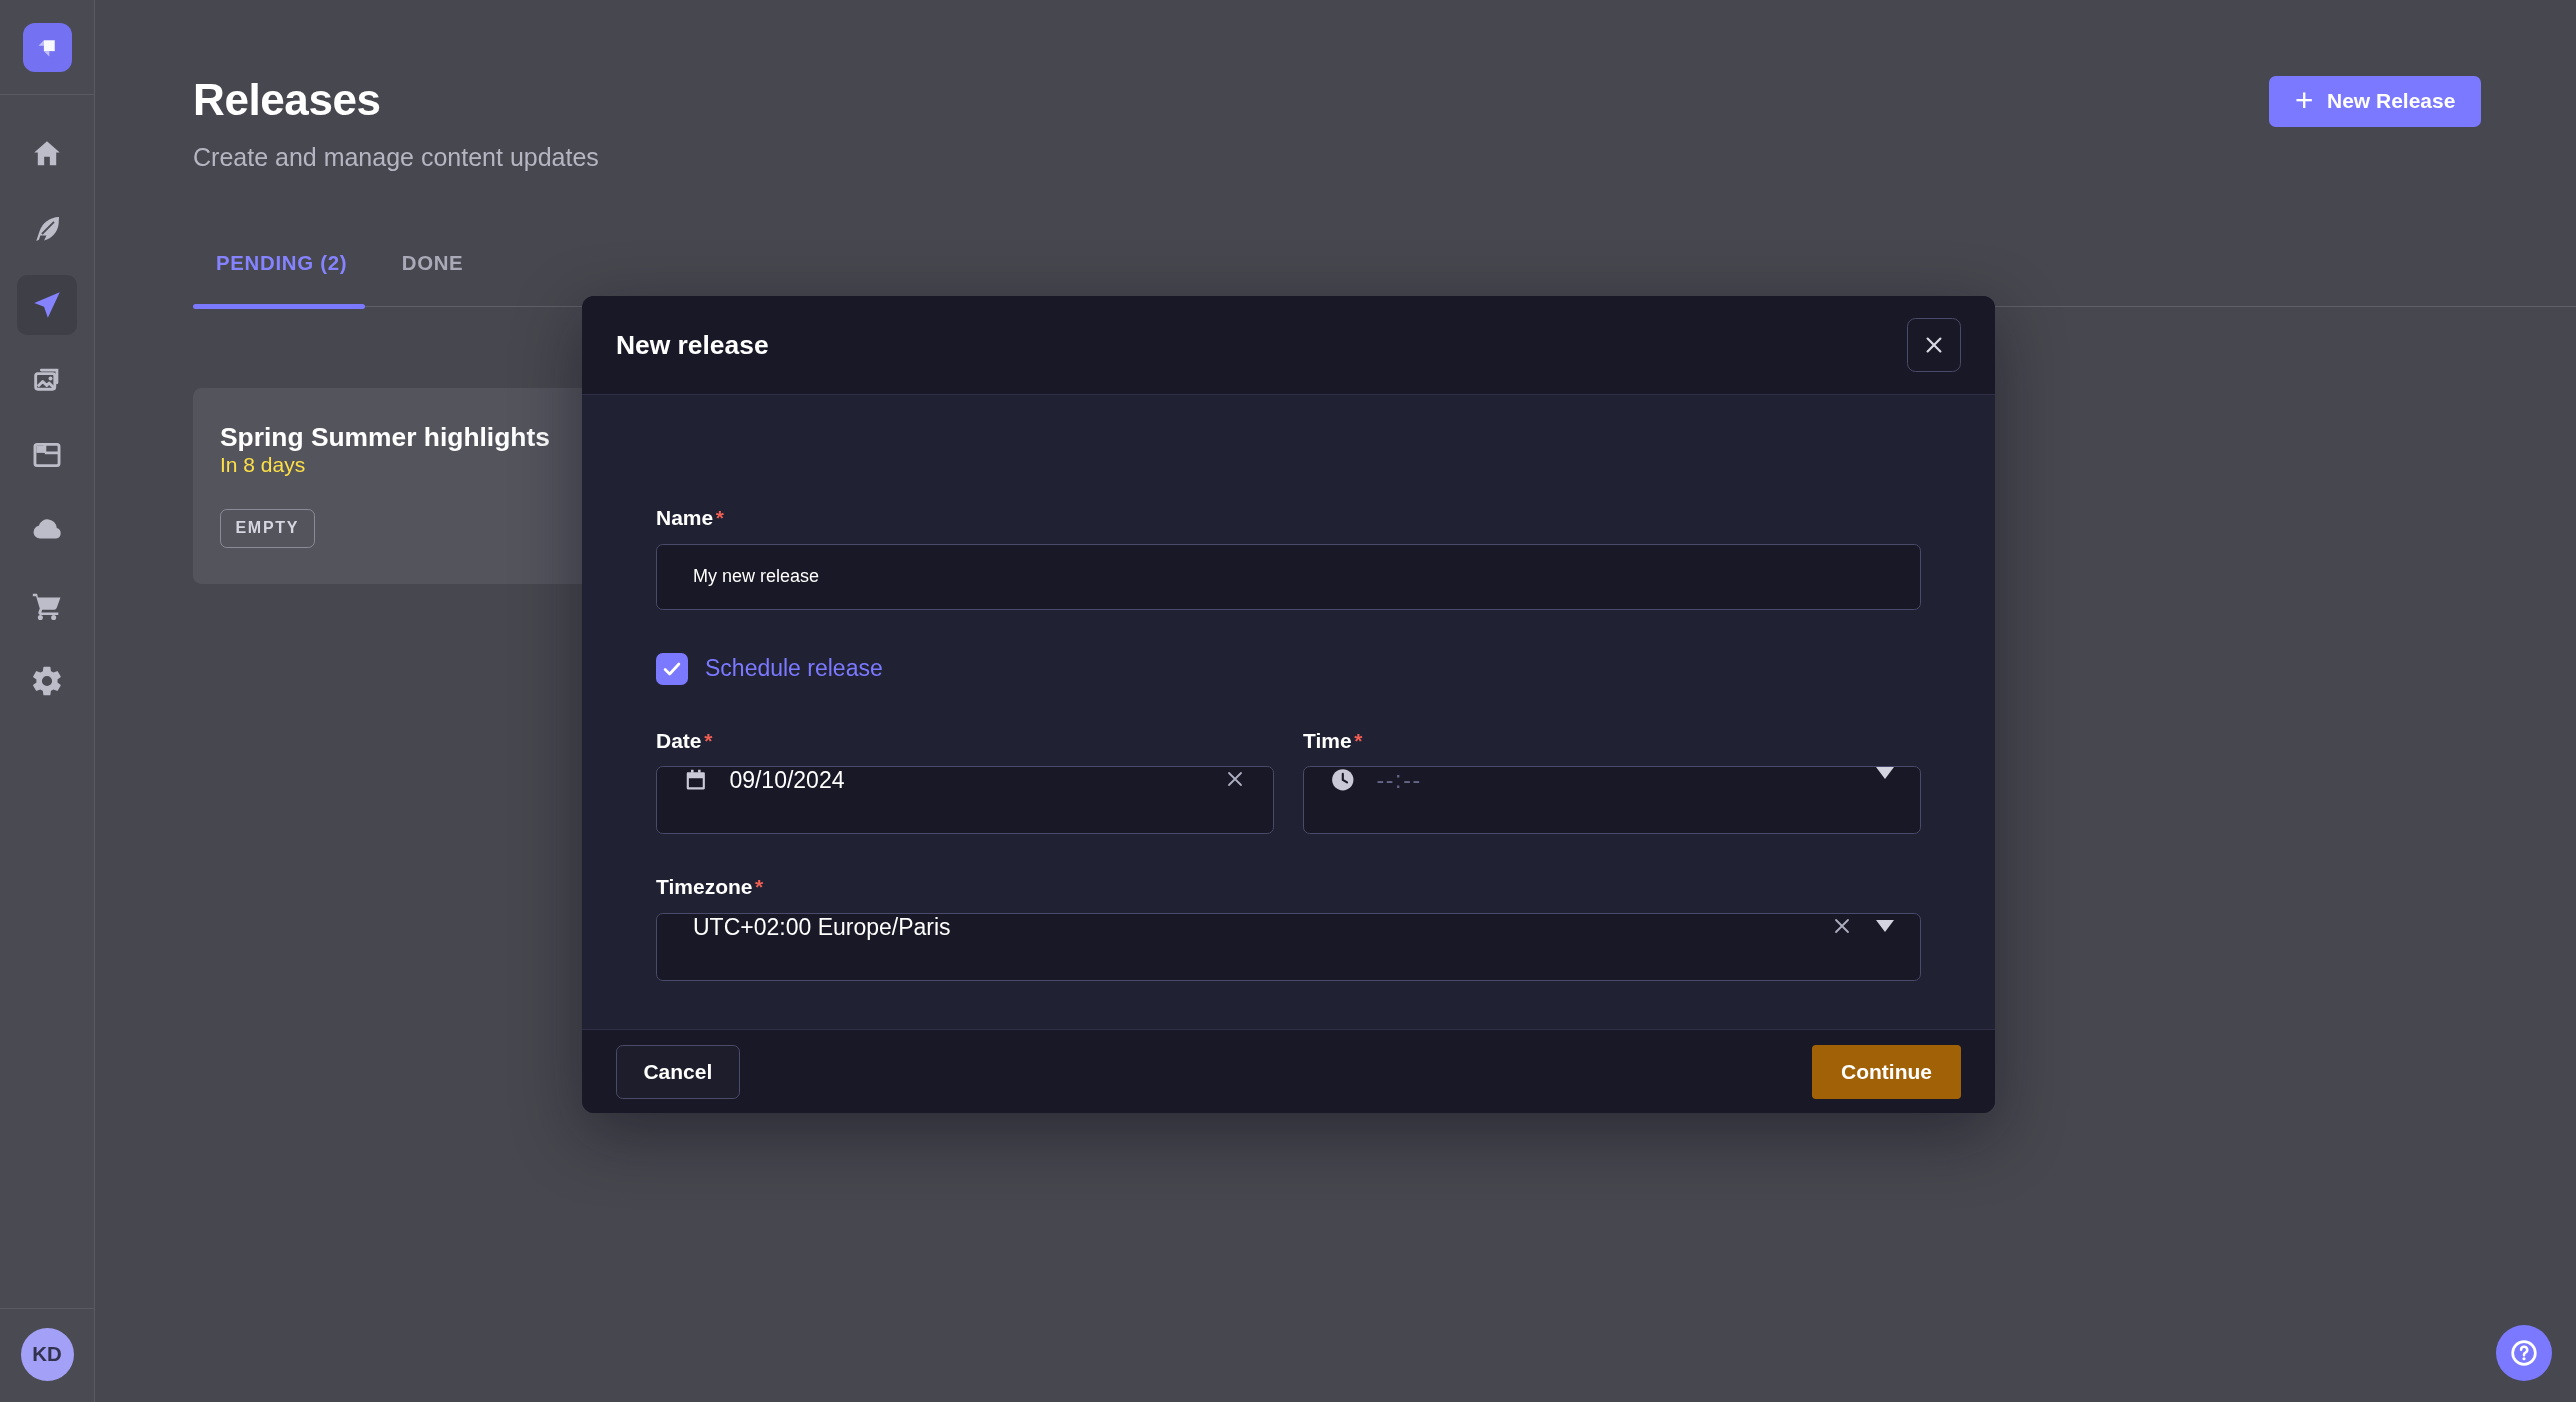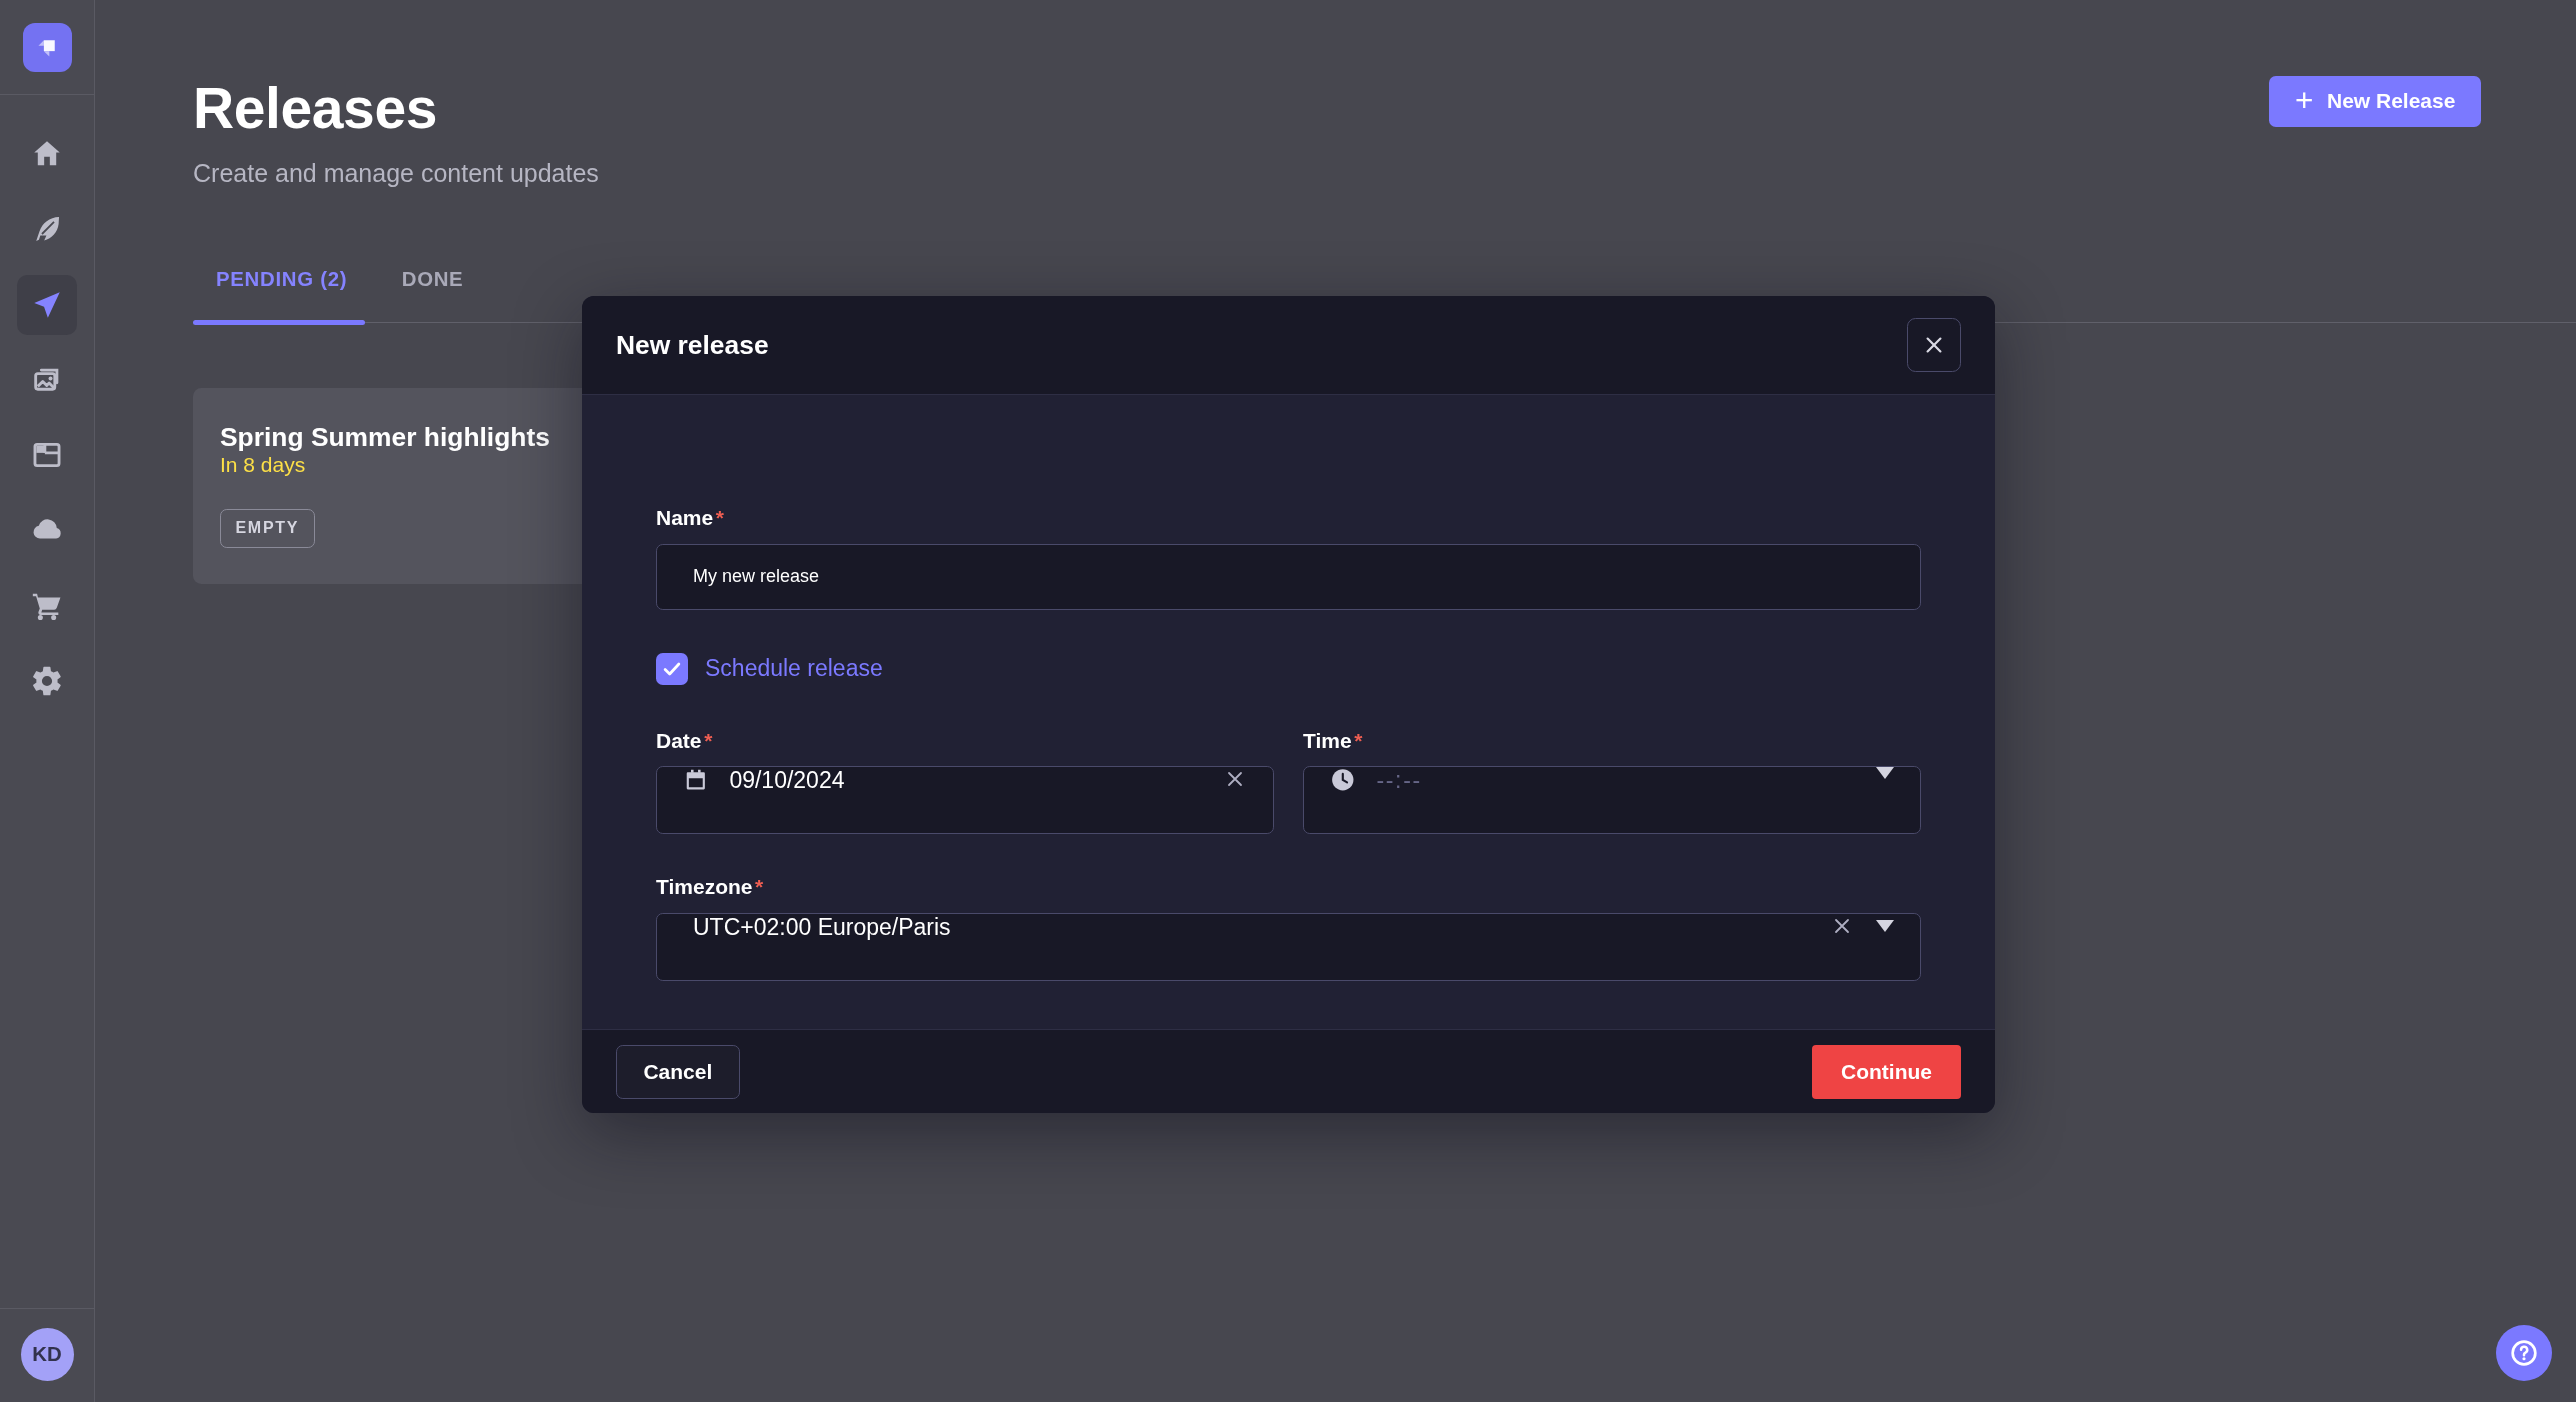--- a/index.html
+++ b/index.html
@@ -24,21 +24,21 @@
   .nav-item .stroke { stroke:#bdbdc9; stroke-width:2; fill:none; }
   .nav-item .fill { fill:#bdbdc9; }
   .nav-item.active { background:#3f3f48; }
   .nav-item.active .fill { fill:#8583ff; }
   .sidebar-bottom { width:95px; border-top:0.9px solid #5a5a63; padding:19px 0 21px; display:flex; justify-content:center; }
   .avatar { width:53px; height:53px; border-radius:50%; background:#a3a1f7; color:#32324d; font-weight:bold; font-size:20.4px; display:flex; align-items:center; justify-content:center; cursor:pointer; }
 
   
   .main { position:absolute; left:96px; top:0; right:0; bottom:0; }
   .page-header { padding:75px 95px 0 97px; display:flex; justify-content:space-between; align-items:flex-start; }
-  .page-title { font-size:57px; font-weight:bold; letter-spacing:-0.4px; color:#ffffff; }
+  .page-title { font-size:44px; font-weight:bold; letter-spacing:-0.4px; color:#ffffff; }
   .page-subtitle { margin-top:18px; font-size:25px; color:#b6b6c3; }
   .btn-new-release {
     margin-top:0.9px; height:51px; padding:0 25.6px; border:none; border-radius:6.8px;
     background:#7b79ff; color:#fff; font-size:21px; font-weight:bold;
     font-family:inherit; display:flex; align-items:center; gap:13.6px; cursor:pointer;
   }
   .plus-glyph { font-size:31.5px; font-weight:normal; line-height:0; margin-top:-3.4px; }
 
   .tabs-row { margin:56px 0 0 97px; position:relative; }
   .tabs { display:flex; gap:8.5px; }
@@ -98,21 +98,21 @@
   .mt-tz { margin-top:41px; }
   .modal-footer {
     height:84px; background:#181826; border-top:0.9px solid #2e2e44;
     display:flex; align-items:center; justify-content:space-between; padding:0 34px; flex:none;
   }
   .btn-cancel {
     height:54px; padding:0 26.4px; border-radius:6.8px; border:0.9px solid #4a4a6a; background:#1d1d2b;
     color:#fff; font-size:21px; font-weight:bold; font-family:inherit; cursor:pointer;
   }
   .btn-continue {
-    height:54px; padding:0 29px; border-radius:4px; border:none; background:#ef4444;
+    height:54px; padding:0 29px; border-radius:4px; border:none; background:#a16207;
     color:#fff; font-size:21px; font-weight:bold; font-family:inherit; cursor:pointer;
   }
 
   .help-fab {
     position:absolute; right:24px; bottom:21px; width:56px; height:56px; border-radius:50%;
     background:#7b79ff; border:none; display:flex; align-items:center; justify-content:center;
     cursor:pointer; z-index:20;
   }
 </style>
 </head>

